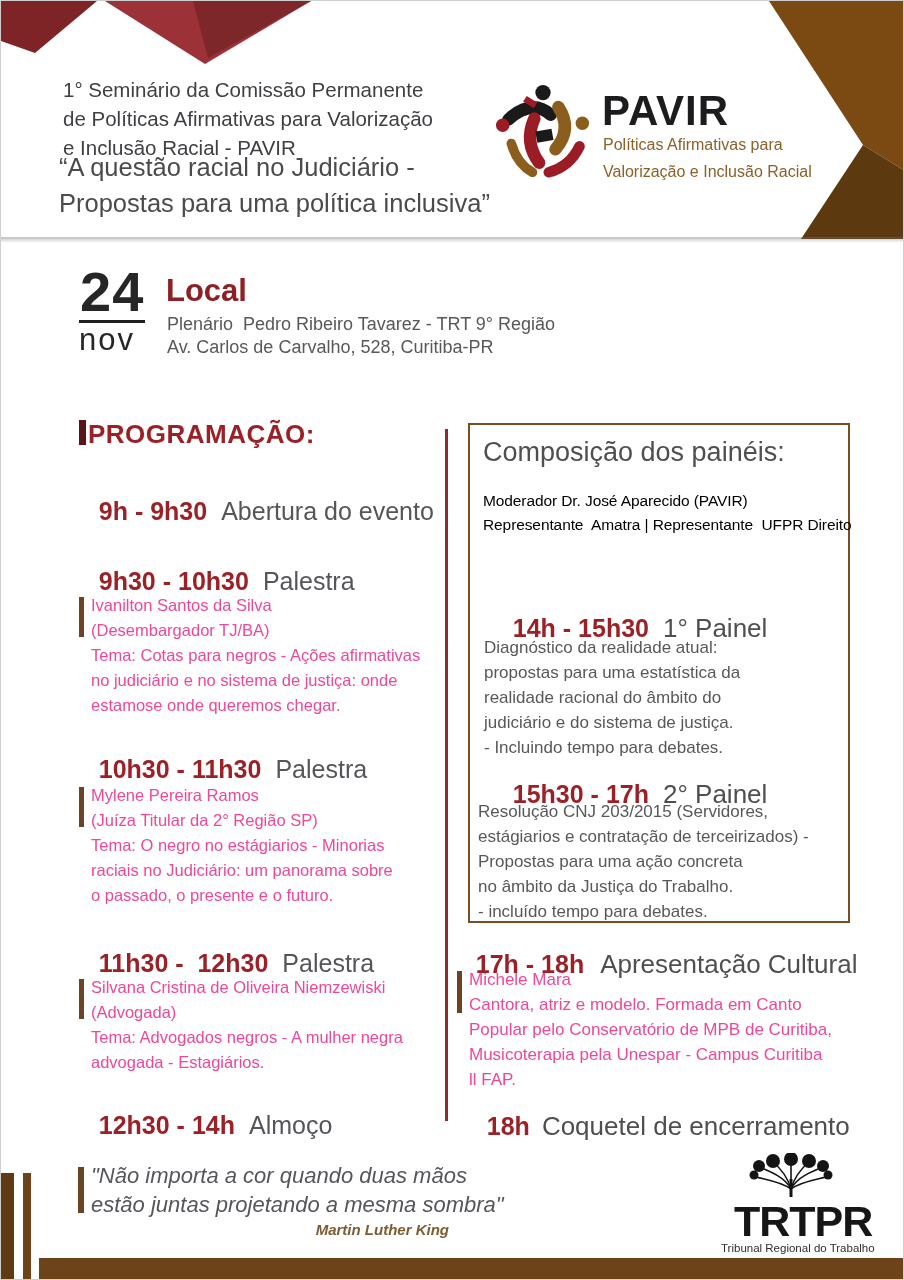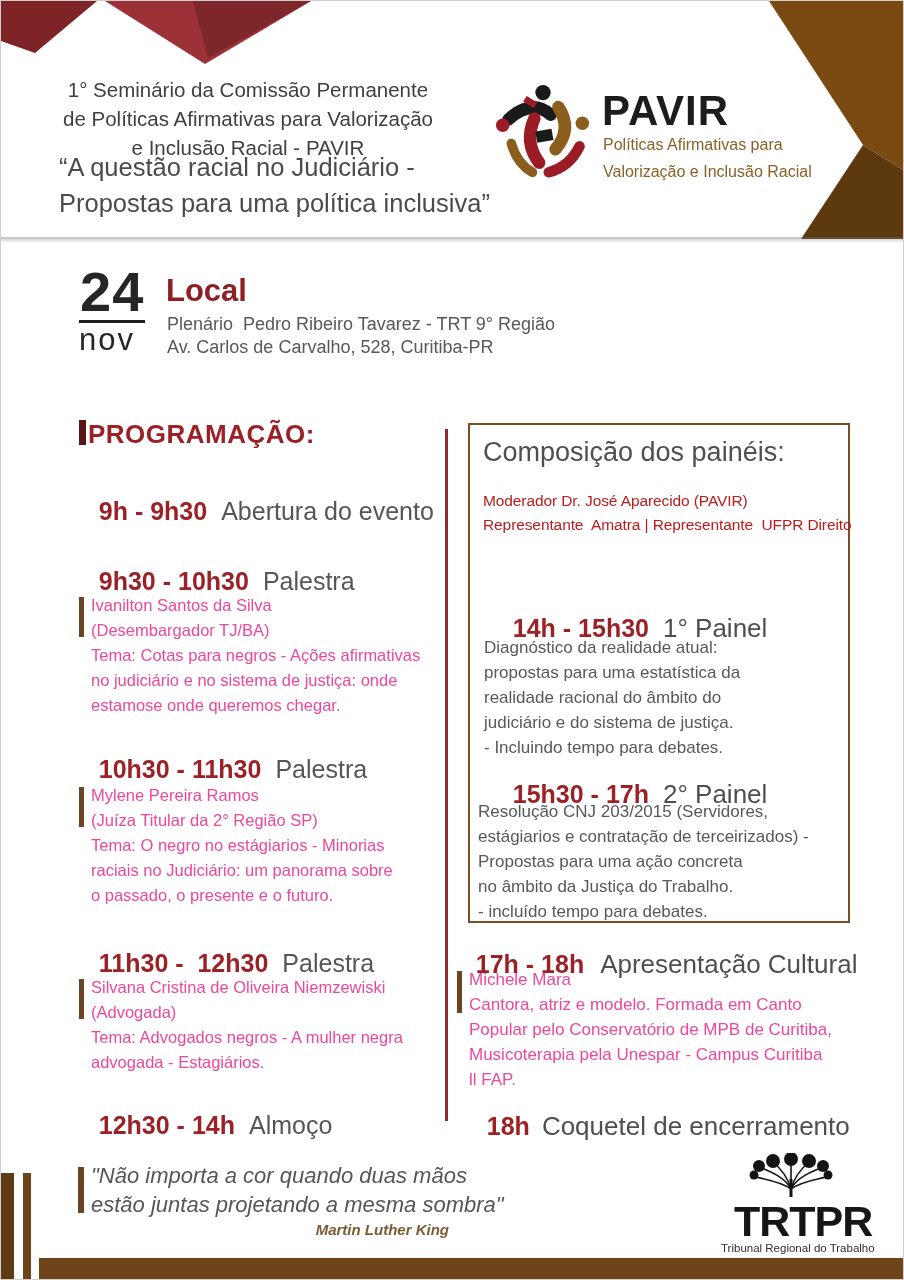--- a/index.html
+++ b/index.html
@@ -5,21 +5,21 @@
   html,body{margin:0;padding:0;background:#ffffff;}
   #poster{
     position:relative;width:904px;height:1280px;margin:0 auto;
     background:#ffffff;overflow:hidden;
     font-family:"Liberation Sans","DejaVu Sans",sans-serif;
     border:1px solid #cfcfcf;box-sizing:border-box;
   }
   .abs{position:absolute;}
   .nowrap{white-space:pre;}
   
-  .seminar-title{font-size:20.5px;line-height:29px;color:#3f4043;text-align:center;}
+  .seminar-title{font-size:20.5px;line-height:29px;color:#3f4043;}
   .event-theme{font-size:25.5px;line-height:36px;color:#4b4b4e;}
   .pavir-word{font-size:42px;font-weight:bold;color:#1c1c1e;letter-spacing:1px;}
   .pavir-sub{font-size:16px;line-height:27px;color:#8a6127;}
   .banner-shadow{left:0;top:236px;width:100%;height:6px;
     background:linear-gradient(to bottom,rgba(110,110,110,.45),rgba(255,255,255,0));}
   
   .day-number{font-size:56px;font-weight:bold;color:#262626;letter-spacing:1px;}
   .day-rule{background:#1f1f1f;height:3px;}
   .month-label{font-size:31px;color:#262626;letter-spacing:2px;}
   .local-heading{font-size:31px;font-weight:bold;color:#8e2025;}
@@ -27,21 +27,21 @@
   
   .prog-header{font-size:26px;font-weight:bold;color:#9c2127;letter-spacing:.5px;}
   .header-bar{display:inline-block;width:7px;height:25px;background:#5a1519;margin-right:2px;vertical-align:-2px;}
   .time{font-size:25px;font-weight:bold;color:#9c2127;}
   .item-title{font-size:25px;color:#55565a;margin-left:14px;}
   .body-line{font-size:16.5px;line-height:25px;color:#ec4899;white-space:pre;}
   .marker{width:5px;background:#6b4423;}
   
   .panels-box{border:2px solid #7b4e22;background:#ffffff;}
   .box-title{font-size:27px;color:#4e4f51;}
-  .comp-line{font-size:15.5px;line-height:23.5px;color:#b91c1c;white-space:pre;letter-spacing:-.1px;}
+  .comp-line{font-size:15.5px;line-height:23.5px;color:#000000;white-space:pre;letter-spacing:-.1px;}
   .panel-title{font-size:26px;color:#4e4f51;margin-left:14px;}
   .panel-line{font-size:17px;line-height:25px;color:#58585a;white-space:pre;}
   .section-title{font-size:26px;color:#4e4f51;margin-left:16px;}
   
   .divider{left:444px;top:428px;width:3px;height:692px;background:#8e2b30;}
   
   .quote-line{font-size:22px;line-height:29px;font-style:italic;color:#55565a;white-space:pre;}
   .quote-author{font-size:15px;font-style:italic;font-weight:bold;color:#7d5c33;}
   .trt-word{font-size:43px;font-weight:bold;color:#161616;letter-spacing:-1px;}
   .trt-sub{font-size:11.5px;color:#2e2e2e;}

